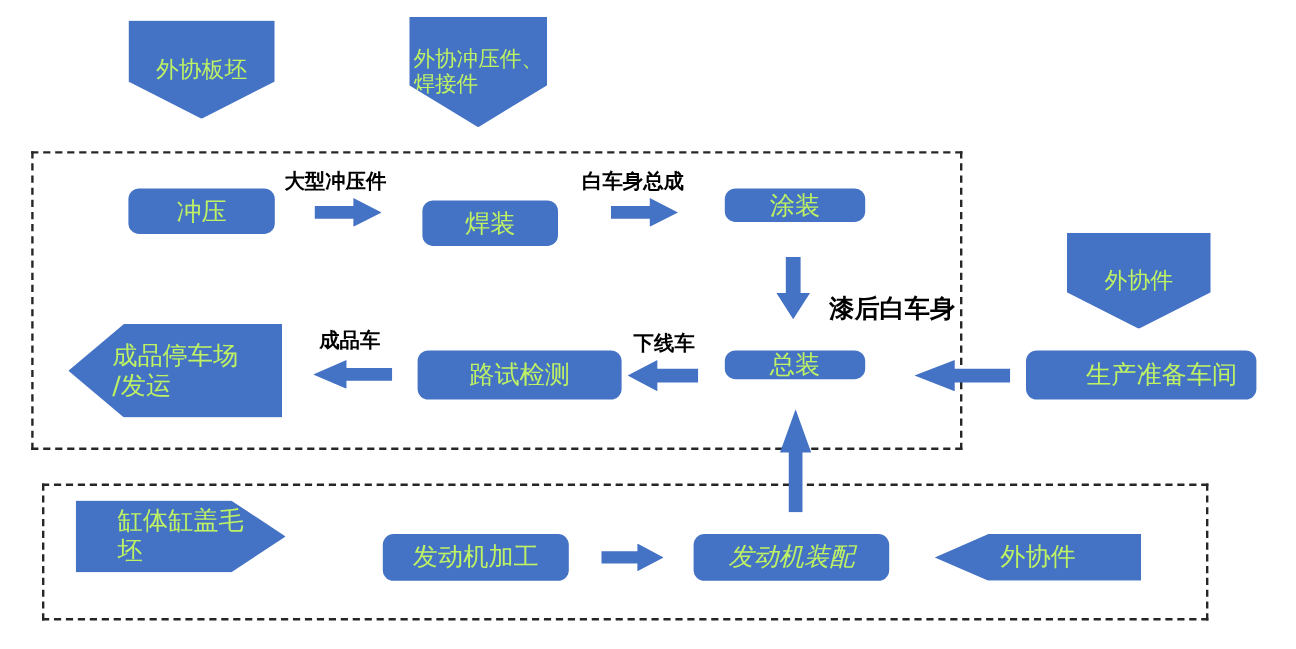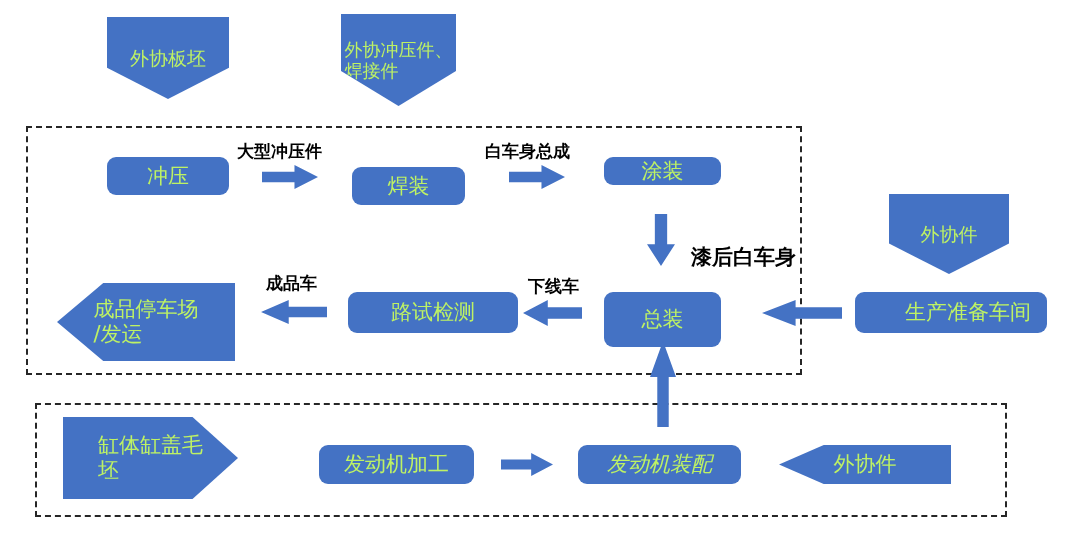--- a/index.html
+++ b/index.html
@@ -118,36 +118,36 @@
   <div class="arrow arrow-down" style="left:647px; top:214px; width:28px; height:52px;"></div>
 
   <div class="edge-label" style="left:691px; top:230px; font-size:21px;margin-top:13px;">漆后白车身</div>
 
   <div class="node pent-down" style="left:889px; top:194px; width:120px; height:80px; font-size:19px;">外协件</div>
 
   <div class="node rounded" style="left:855px; top:292px; width:192px; height:41px; font-size:21px;padding-left:34px;">生产准备车间</div>
 
   <div class="arrow arrow-left" style="left:762px; top:300px; width:80px; height:26px;"></div>
 
-  <div class="node rounded" style="left:604px; top:292px; width:117px; height:55px; font-size:21px;">总装</div>
+  <div class="node rounded" style="left:604px; top:292px; width:117px; height:24px; font-size:21px;">总装</div>
 
   <div class="edge-label" style="left:528px; top:275px; font-size:17px;">下线车</div>
 
   <div class="arrow arrow-left" style="left:523px; top:300px; width:59px; height:26px;"></div>
 
   <div class="node rounded" style="left:348px; top:292px; width:170px; height:41px; font-size:21px;">路试检测</div>
 
   <div class="edge-label" style="left:266px; top:272px; font-size:17px;">成品车</div>
 
   <div class="arrow arrow-left" style="left:261px; top:300px; width:66px; height:24px;"></div>
 
-  <div class="node pent-left" style="left:57px; top:283px; width:178px; height:78px; font-size:21px;">成品停车场
+  <div class="node pent-left" style="left:57px; top:270px; width:178px; height:78px; font-size:21px;">成品停车场
 /发运</div>
 
-  <div class="node pent-right" style="left:63px; top:417px; width:175px; height:82px; font-size:21px;">缸体缸盖毛
+  <div class="node pent-right" style="left:63px; top:417px; width:175px; height:60px; font-size:21px;">缸体缸盖毛
 坯</div>
 
   <div class="node rounded" style="left:319px; top:445px; width:155px; height:39px; font-size:21px;">发动机加工</div>
 
   <div class="arrow arrow-right" style="left:501px; top:453px; width:52px; height:23px;"></div>
 
   <div class="node rounded" style="left:578px; top:445px; width:163px; height:39px; font-size:21px;font-style:italic;">发动机装配</div>
 
   <div class="node pent-left" style="left:779px; top:445px; width:172px; height:39px; font-size:21px;">外协件</div>
 

